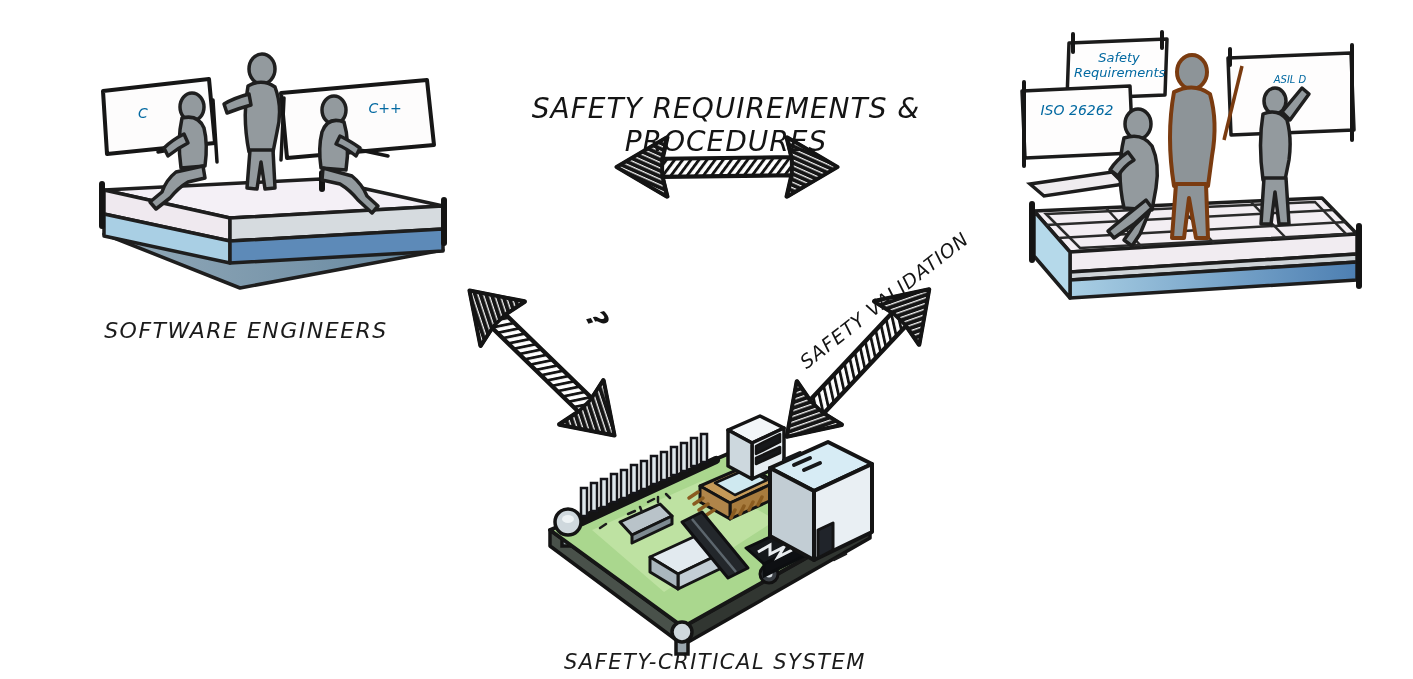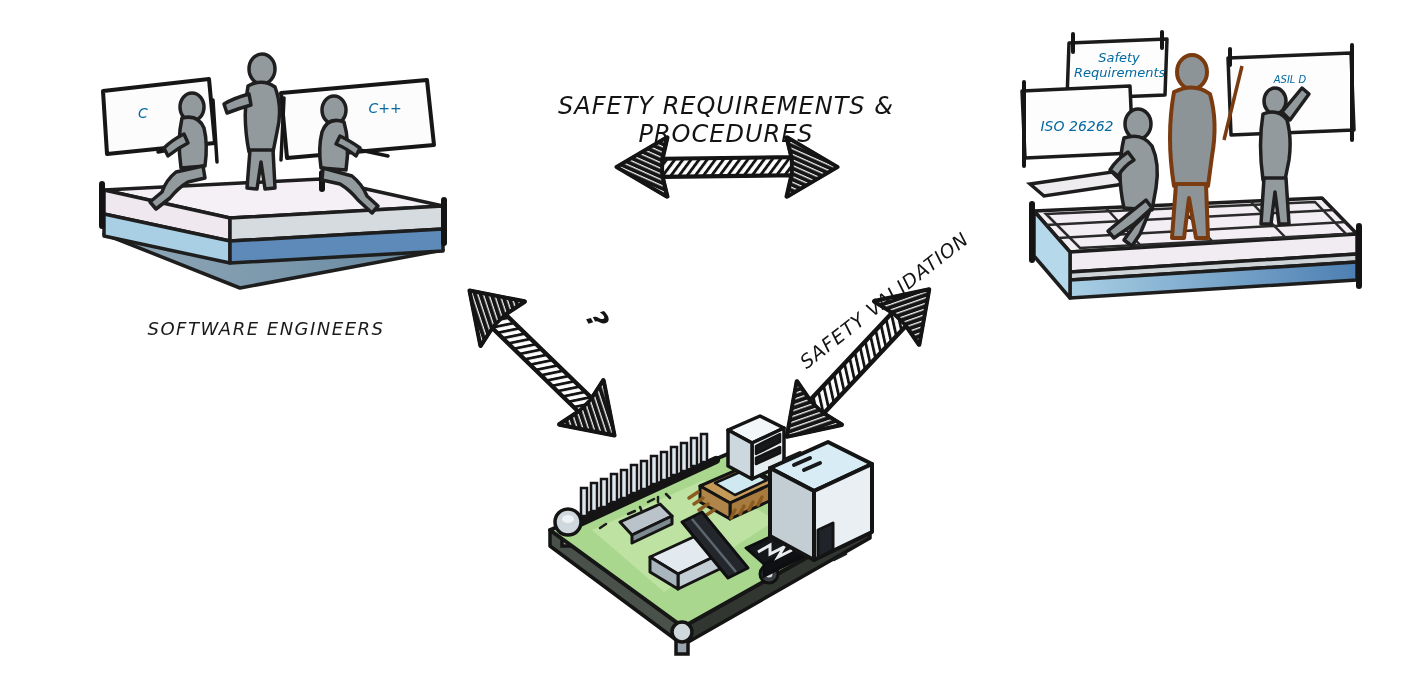--- a/index.html
+++ b/index.html
@@ -95,21 +95,21 @@
 
         <ellipse cx="256" cy="70" rx="12" ry="14"></ellipse>
         <path d="M266,82 Q250,76 244,92 Q240,108 243,128 L268,130 Q272,102 266,82 Z"></path>
         <path d="M262,96 Q274,102 282,108 L278,116 Q268,108 258,104 Z"></path>
         <path d="M245,128 L274,136 Q284,144 289,156 L300,166 L294,173 L280,160 Q272,150 262,144 L244,140 Z"></path>
       </g>
     </svg>
     <div class="sign-text" style="left:35px;top:65px;width:60px;font-size:14px">C</div>
     <div class="sign-text" style="left:275px;top:60px;width:64px;font-size:14px">C++</div>
   </div>
-  <div class="caps-label" style="left:116px;top:318px;width:300px;font-size:18px">SOFTWARE ENGINEERS</div>
+  <div class="caps-label" style="left:96px;top:318px;width:300px;font-size:22px">SOFTWARE ENGINEERS</div>
 
   <div class="abs" style="left:1012px;top:28px;width:355px;height:290px">
     <svg viewBox="0 0 355 290" width="355" height="290">
 
       <g stroke="#1d1d1d" stroke-width="3.5" stroke-linejoin="round">
         <polygon points="22,183 310,170 345,206 58,224" fill="#f3eef3"></polygon>
         <polygon points="58,224 345,206 345,226 58,244" fill="#f1ecf1"></polygon>
         <polygon points="58,244 345,226 345,234 58,252" fill="#cfd4d8"></polygon>
         <polygon points="58,252 345,234 345,252 58,270" fill="url(#bandBlue)"></polygon>
         <polygon points="22,183 58,224 58,270 22,228" fill="#b5d9ea"></polygon>
@@ -158,21 +158,21 @@
         <path d="M252,150 L249,196 L259,196 L263,164 L267,196 L277,196 L274,150 Z"></path>
       </g>
 
       <g fill="#8d9498" stroke="#7a3b10" stroke-width="4" stroke-linejoin="round">
         <ellipse cx="180" cy="44" rx="15" ry="17"></ellipse>
         <path d="M162,64 Q182,54 198,66 Q206,94 200,128 L196,158 L162,158 Q154,108 162,64 Z"></path>
         <path d="M164,156 L160,210 L172,210 L177,170 L184,210 L196,210 L194,156 Z"></path>
       </g>
     </svg>
     <div class="sign-text" style="left:62px;top:22px;width:90px;font-size:13px">Safety Requirements</div>
-    <div class="sign-text" style="left:16px;top:90px;width:98px;font-size:14px">ISO 26262</div>
+    <div class="sign-text" style="left:16px;top:74px;width:98px;font-size:14px">ISO 26262</div>
     <div class="sign-text" style="left:228px;top:46px;width:100px;font-size:10px">ASIL D</div>
   </div>
 
   <div class="abs" style="left:532px;top:402px;width:360px;height:260px">
     <svg viewBox="0 0 360 260" width="360" height="260">
 
       <g stroke="#141414" stroke-width="3.5" stroke-linejoin="round">
         <polygon points="18,128 151,225 151,243 18,144" fill="#49514a"></polygon>
         <polygon points="151,225 338,120 338,136 151,243" fill="#313631"></polygon>
       </g>
@@ -272,27 +272,28 @@
         <line x1="96" y1="112" x2="103" y2="109"></line>
           <line x1="108" y1="105" x2="110" y2="110"></line>
         <line x1="116" y1="100" x2="122" y2="97"></line>
           <line x1="126" y1="95" x2="126" y2="100"></line>
         <line x1="134" y1="92" x2="138" y2="96"></line>
           <line x1="68" y1="126" x2="74" y2="122"></line>
         <line x1="302" y1="158 " x2="314" y2="152"></line>
       </g>
     </svg>
   </div>
+  <div class="caps-label" style="left:555px;top:650px;width:320px;font-size:21px">SAFETY-CRITICAL SYSTEM</div>
 
   <div class="arrow-box" style="left:614px;top:130px;width:226px;height:74px">
     <svg viewBox="0 0 230 90" preserveAspectRatio="none">
         <use href="#dblArrow"></use>
       </svg>
   </div>
-  <div class="edge-label" style="left:506px;top:92px;width:440px;font-size:24px;letter-spacing:1px">SAFETY REQUIREMENTS &amp; PROCEDURES</div>
+  <div class="edge-label" style="left:506px;top:92px;width:440px;font-size:28px;letter-spacing:1px">SAFETY REQUIREMENTS &amp; PROCEDURES</div>
 
   <div class="arrow-box" style="left:437px;top:324px;width:210px;height:78px;transform:rotate(45deg)">
     <svg viewBox="0 0 230 90" preserveAspectRatio="none">
         <use href="#dblArrow"></use>
       </svg>
   </div>
   <div id="edge-q-label" class="edge-label" style="left:582px;top:303px;width:30px;font-size:28px">?</div>
 
   <div class="arrow-box" style="left:753px;top:324px;width:210px;height:78px;transform:rotate(-46deg)">
     <svg viewBox="0 0 230 90" preserveAspectRatio="none">

